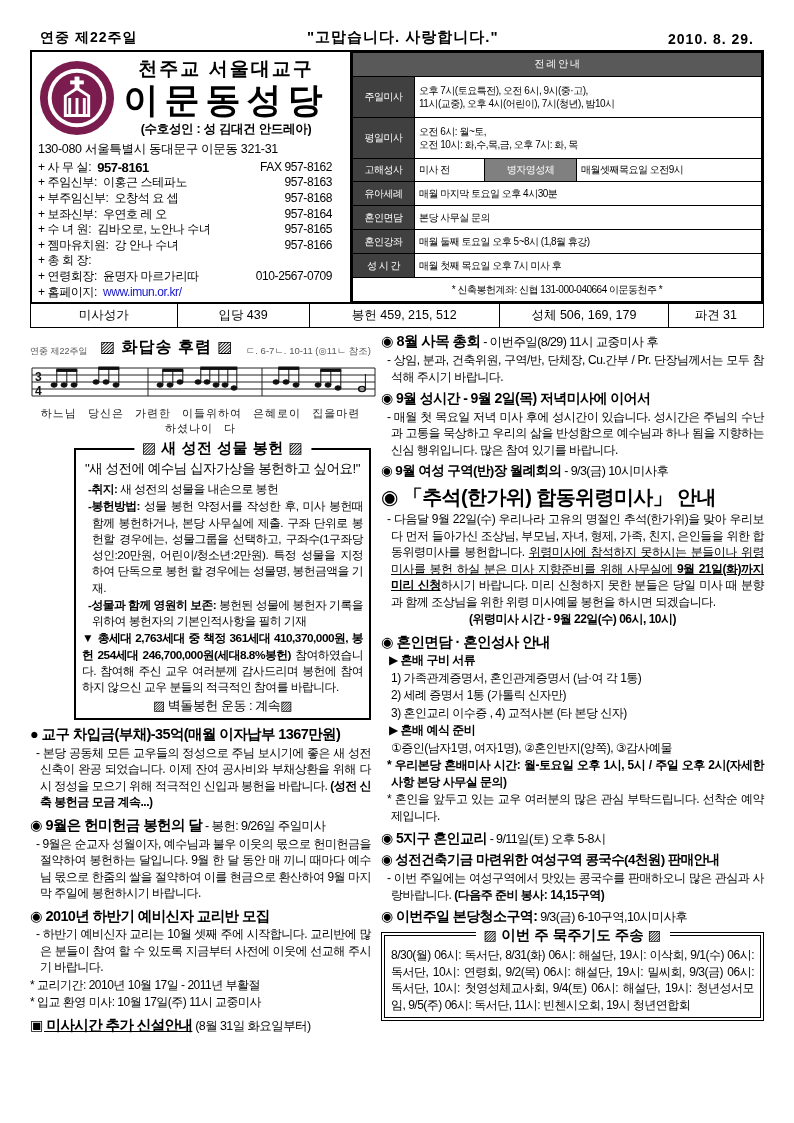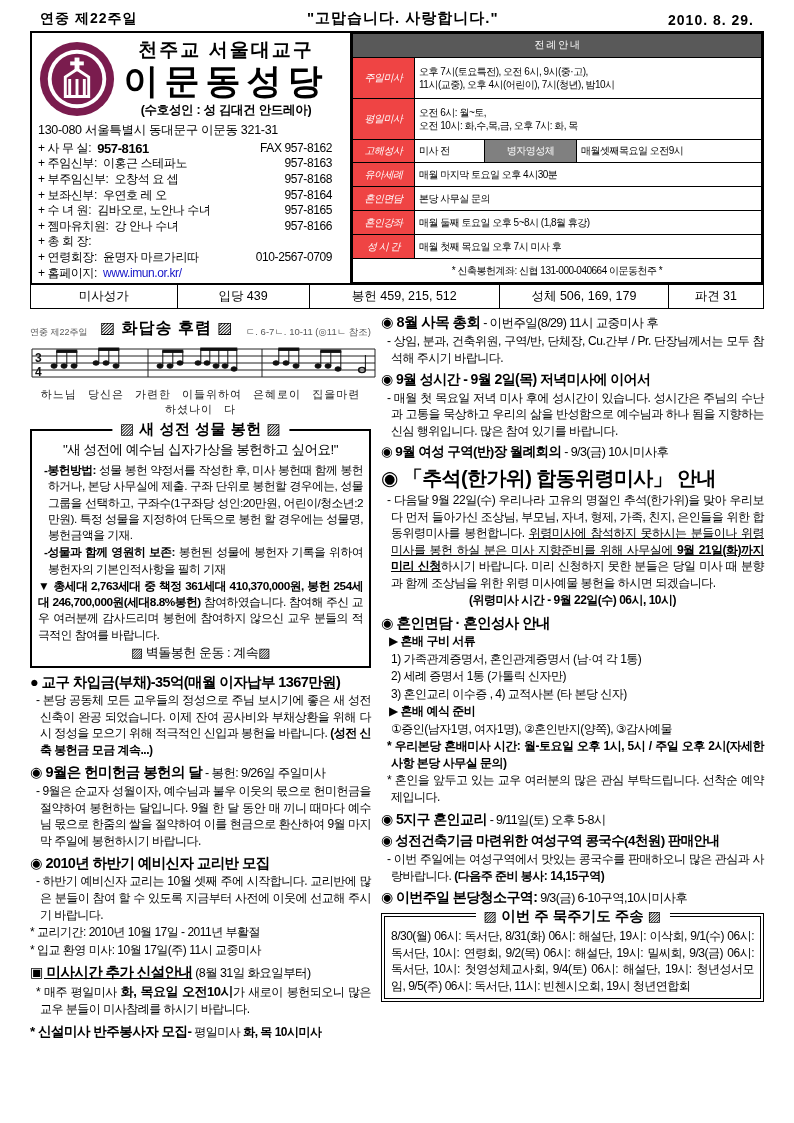--- a/index.html
+++ b/index.html
@@ -1,20 +1,20 @@
 <!DOCTYPE html>
 <html><head>
 <meta charset="utf-8">
 <style>
   * { box-sizing: border-box; }
   html,body { margin:0; padding:0; background:#fff; }
   .page {
     width:794px; height:1038px; margin:0 auto; background:#fff;
     font-family:"Liberation Sans","DejaVu Sans",sans-serif; color:#000;
-    padding:9px 30px 0 30px; overflow:hidden; position:relative;
+    padding:28px 30px 0 30px; overflow:hidden; position:relative;
   }
   
   .hdr { display:flex; justify-content:space-between; align-items:flex-end;
          font-size:14px; font-weight:bold; padding:0 10px 3px 10px; letter-spacing:1px;}
   .hdr .c { font-size:15px; }
   
   .topbox { border:2px solid #000; display:flex;gap:12px; }
   .church { width:306px; padding:4px 6px 2px 6px; }
   .church-head { display:flex; align-items:center; }
   .logo { width:78px; height:78px; flex:none; margin:2px 4px 0 0; }
@@ -28,22 +28,22 @@
   .c-value { flex:1; padding-left:6px; white-space:nowrap; }
   .c-extra { text-align:right; white-space:nowrap; }
   .crow.office .c-value { font-weight:bold; font-size:13px; }
   .crow.web .c-value { color:#1414c8; }
   
   .lit-wrap { flex:1; border-left:2px solid #000; }
   table.lit { border-collapse:collapse; width:100%; height:100%; }
   table.lit td { border:1px solid #000; padding:1px 4px; font-size:10px; letter-spacing:-0.5px;}
   td.lit-title { background:#595959; color:#fff; text-align:center; font-size:15px;
                  letter-spacing:8px; padding:2px; }
-  td.lab { background:#ef4444; color:#fff; text-align:center; width:62px;
-           font-size:12px; padding:2px 1px;font-style:italic; }
+  td.lab { background:#404040; color:#fff; text-align:center; width:62px;
+           font-size:12px; padding:2px 1px; }
   td.lab2 { background:#808080; color:#fff; text-align:center; font-size:12px; width:92px;}
   td.val { white-space:pre-line; line-height:1.3; }
   td.acct { text-align:center; font-size:12.5px; padding:3px; letter-spacing:-0.2px;}
   
   table.hymn { border-collapse:collapse; width:100%; }
   table.hymn td { border:1.5px solid #000; border-top:none; text-align:center;
                   font-size:12.5px; padding:3px 2px;margin-top:28px; }
   
   .cols { display:flex; margin-top:4px; }
   .colL { width:347px; flex:none; padding-right:6px; }
@@ -58,21 +58,21 @@
   .u { text-decoration:underline; }
   .center { text-align:center; }
   
   .psalm-head { display:flex; align-items:flex-end; justify-content:space-between; }
   .psalm-season { font-size:9px; color:#555; white-space:nowrap; }
   .psalm-title { font-size:16px; font-weight:bold; letter-spacing:1px; }
   .psalm-ref { font-size:9.5px; color:#555; white-space:nowrap; }
   .lyrics { font-size:11px; letter-spacing:1px; word-spacing:7px; text-align:center;
             margin-top:-2px; color:#222;}
   
-  .dbox { border:2px solid #000; position:relative; margin-top:12px; padding:8px 6px 4px 6px; }
+  .dbox { border:2px solid #000; position:relative; margin-top:12px; padding:8px 6px 4px 6px;margin-left:44px; }
   .dbox-title { position:absolute; top:-11px; left:50%; transform:translateX(-50%);
                 background:#fff; padding:0 8px; font-size:15px; font-weight:bold;
                 white-space:nowrap; letter-spacing:0.5px;}
   .quote { font-size:13.5px; text-align:center; letter-spacing:-0.5px; margin:2px 0 3px 0;}
   .dbox .p { font-size:11.8px; }
   
   .rbox { border:4px double #000; margin-top:6px; position:relative; padding:10px 6px 4px 6px;}
   .rbox-title { position:absolute; top:-10px; left:50%; transform:translateX(-50%);
                 background:#fff; padding:0 8px; font-size:14.5px; font-weight:bold; white-space:nowrap;}
   .rbox .p { padding-left:0; text-indent:0; font-size:12px; }
@@ -292,20 +292,21 @@
             <ellipse cx="332" cy="31" rx="3.4" ry="2.5" fill="none" stroke-width="1.4"></ellipse>
             <line x1="335.4" y1="31" x2="335.4" y2="16"></line>
           </g>
         </svg>
         <div class="lyrics">하느님  당신은  가련한  이들위하여  은혜로이  집을마련  하셨나이 다</div>
       </div>
 
       <div class="dbox">
         <div class="dbox-title">▨ 새 성전 성물 봉헌 ▨</div>
         <div class="quote">"새 성전에 예수님 십자가상을 봉헌하고 싶어요!"</div>
+        <div class="p"><span class="b">-취지:</span><span> 새 성전의 성물을 내손으로 봉헌</span></div>
         <div class="p"><span class="b">-봉헌방법:</span><span> 성물 봉헌 약정서를 작성한 후, 미사 봉헌때 함께 봉헌하거나, 본당 사무실에 제출. 구좌 단위로 봉헌할 경우에는, 성물그룹을 선택하고, 구좌수(1구좌당 성인:20만원, 어린이/청소년:2만원). 특정 성물을 지정하여 단독으로 봉헌 할 경우에는 성물명, 봉헌금액을 기재.</span></div>
         <div class="p"><span class="b">-성물과 함께 영원히 보존:</span><span> 봉헌된 성물에 봉헌자 기록을 위하여 봉헌자의 기본인적사항을 필히 기재</span></div>
         <div class="p noind"><span class="b">▼ 총세대 2,763세대 중 책정 361세대 410,370,000원, 봉헌 254세대 246,700,000원(세대8.8%봉헌)</span><span> 참여하였습니다. 참여해 주신 교우 여러분께 감사드리며 봉헌에 참여하지 않으신 교우 분들의 적극적인 참여를 바랍니다.</span></div>
         <div class="p noind center" style="font-size:13px;">▨  벽돌봉헌 운동 : 계속▨</div>
       </div>
 
       <div class="sec">
         <div class="h1" style="font-size:14.5px;">● 교구 차입금(부채)-35억(매월 이자납부 1367만원)</div>
         <div class="p"><span>- 본당 공동체 모든 교우들의 정성으로 주님 보시기에 좋은 새 성전 신축이 완공 되었습니다. 이제 잔여 공사비와 부채상환을 위해 다시 정성을 모으기 위해 적극적인 신입과 봉헌을 바랍니다. </span><span class="b">(성전 신축 봉헌금 모금 계속...)</span></div>
       </div>

